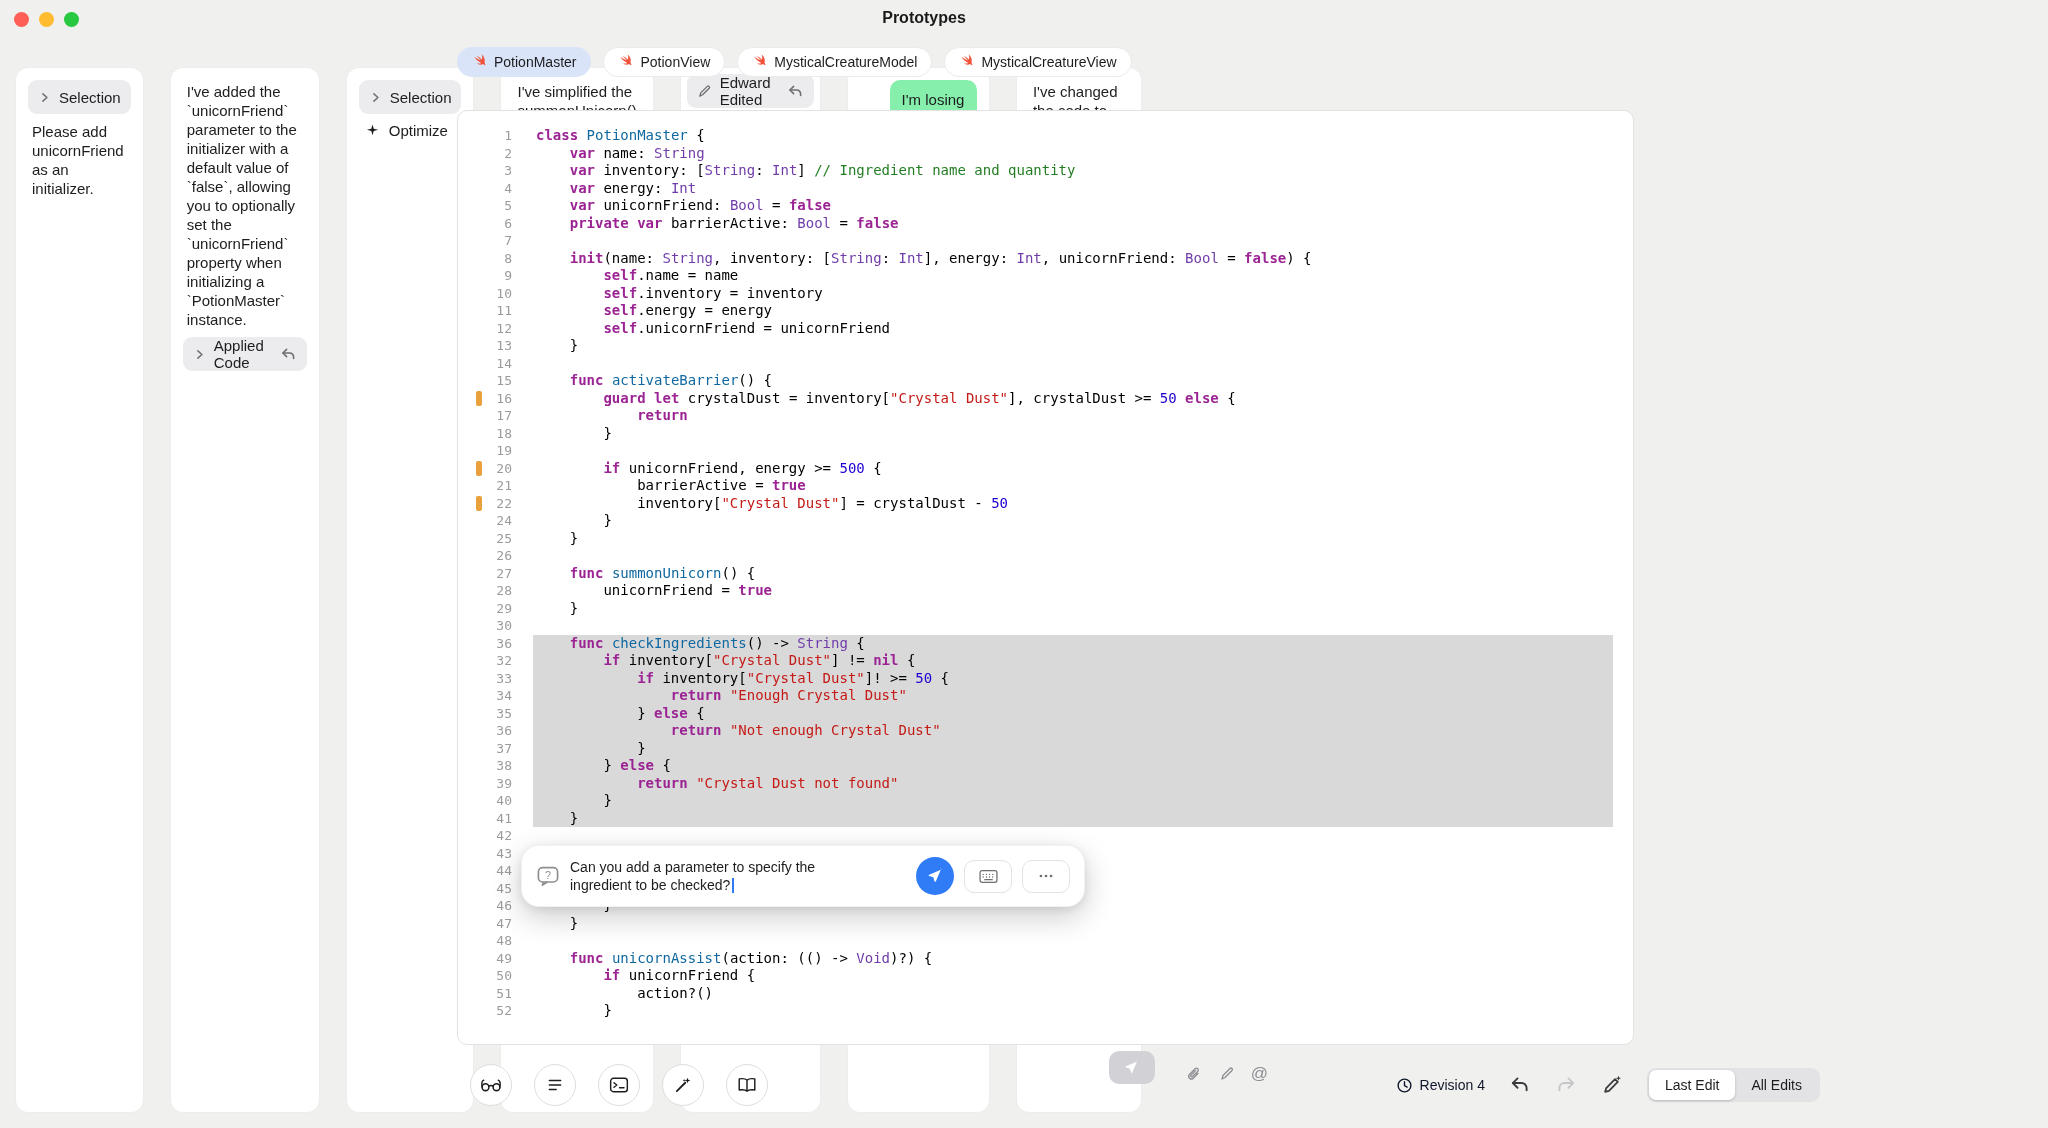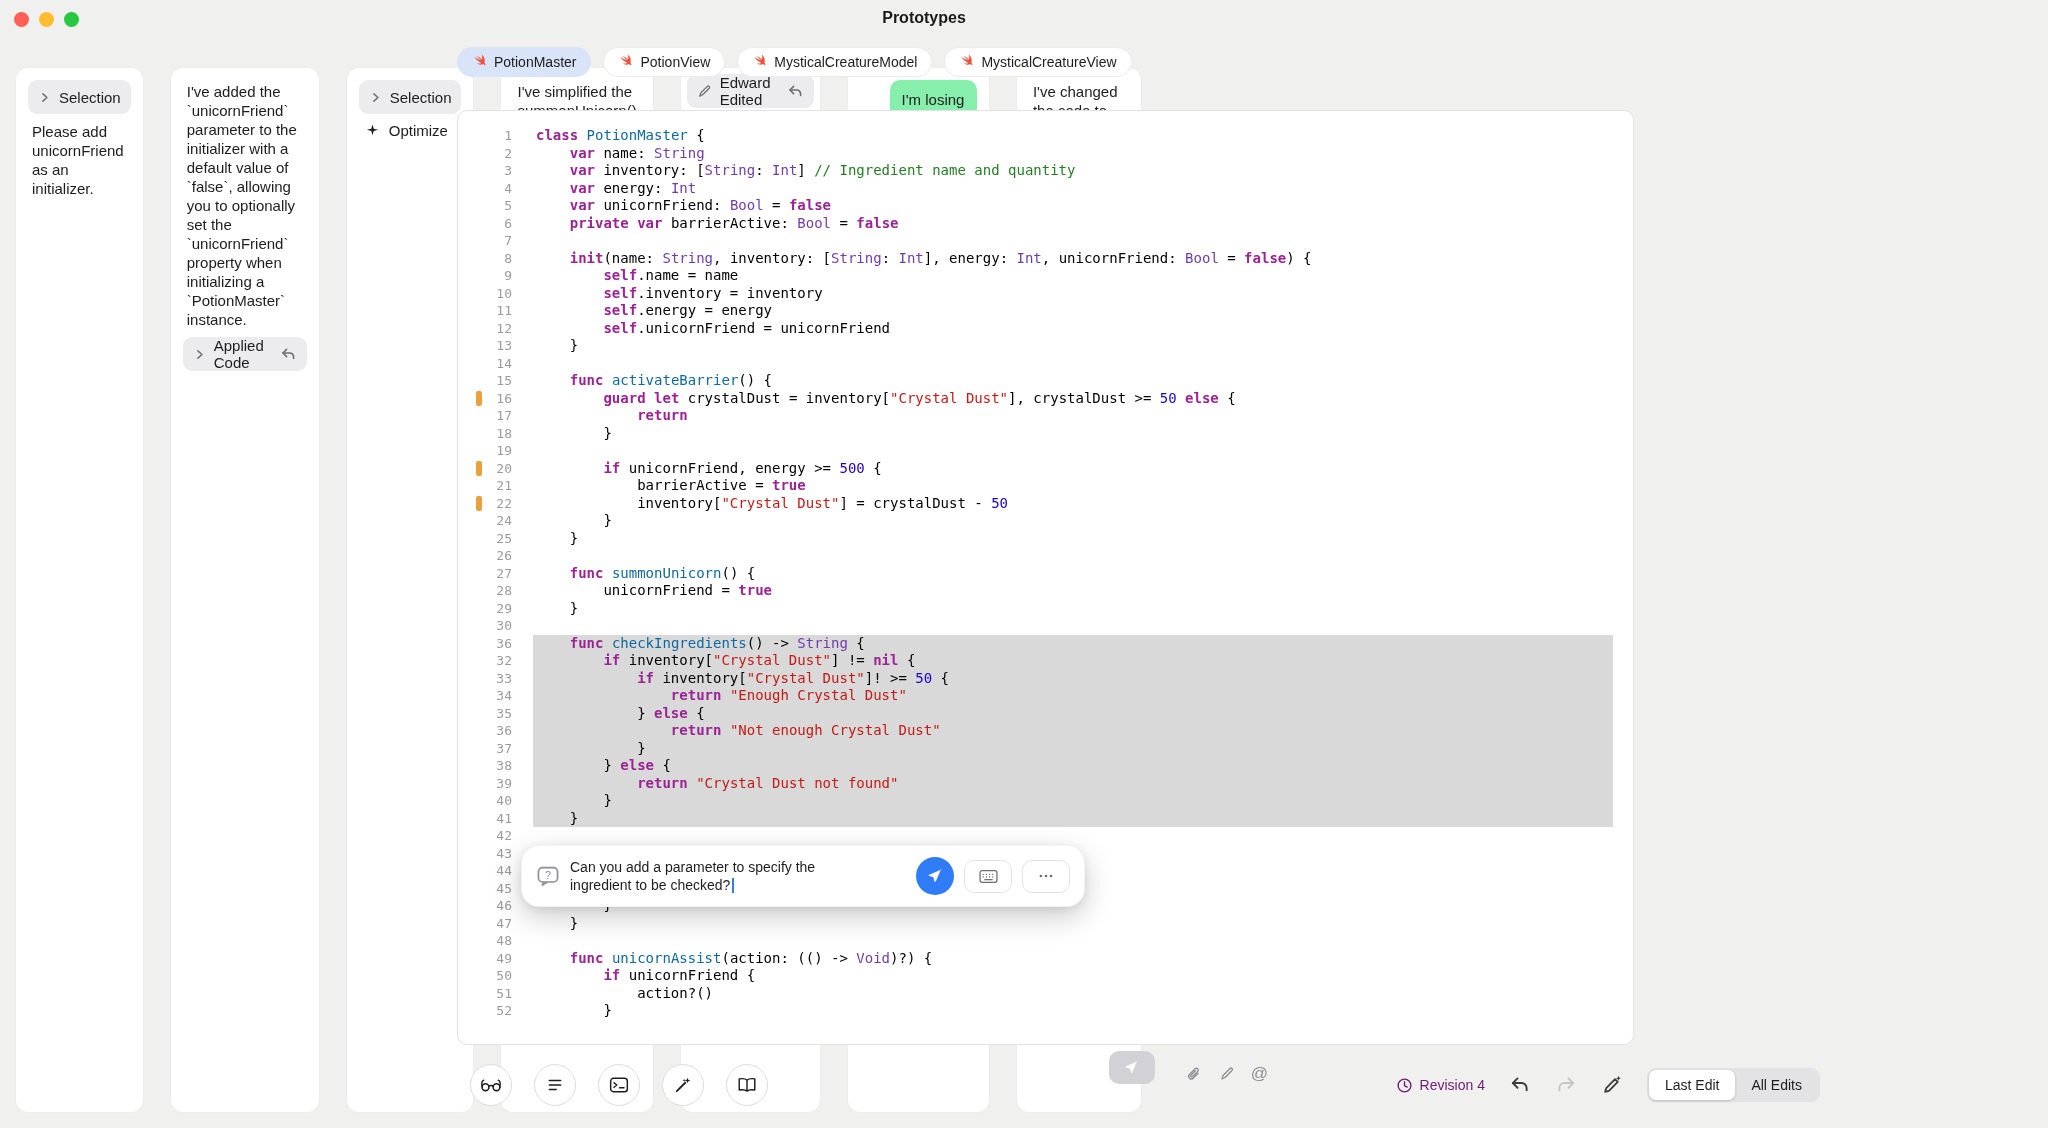--- a/index.html
+++ b/index.html
@@ -60,21 +60,21 @@
   .inline-prompt { position:absolute; left:63px; top:734px; width:564px; height:62px; background:#fff; border:1px solid rgba(0,0,0,.05); border-radius:18px; box-shadow:0 10px 30px rgba(0,0,0,.20), 0 2px 8px rgba(0,0,0,.08); display:flex; align-items:center; padding:0 14px; gap:10px; z-index:10; }
   .prompt-text { width:268px; font-size:14px; line-height:18px; }
   .caret { display:inline-block; width:2px; height:15px; background:var(--accent-blue,#2F7CF6); vertical-align:text-bottom; margin-left:2px; }
   .send-circle { flex:none; margin-left:auto; width:38px; height:38px; border-radius:50%; background:var(--accent-blue,#2F7CF6); display:flex; align-items:center; justify-content:center; cursor:pointer; }
   .aux-btn { flex:none; width:48px; height:33px; border-radius:10px; border:1px solid #E3E3E5; background:#fff; display:flex; align-items:center; justify-content:center; color:#6e6e73; cursor:pointer; }
 
   
   .toolbar-left { position:absolute; left:470px; top:1064px; display:flex; gap:22px; }
   .circle-btn { width:42px; height:42px; border-radius:50%; background:#fff; border:1px solid #DEDEDE; display:flex; align-items:center; justify-content:center; color:#1d1d1f; cursor:pointer; }
   .toolbar-right { position:absolute; right:28px; top:1064px; height:42px; display:flex; align-items:center; gap:24px; }
-  .revision { display:flex; align-items:center; gap:7px; color:#701a75; font-size:14px; }
+  .revision { display:flex; align-items:center; gap:7px; color:#0f172a; font-size:14px; }
   .plain-icon { display:inline-flex; align-items:center; justify-content:center; cursor:pointer; }
   .ic-dark { color:#3c3c3e; } .ic-disabled { color:#C6C6C8; }
   .segmented { display:flex; padding:2px; background:#E3E3E6; border-radius:9px; }
   .seg { padding:0 16px; height:30px; line-height:30px; font-size:14px; border-radius:7px; color:#1d1d1f; cursor:pointer; }
   .seg.active { background:#fff; box-shadow:0 1px 3px rgba(0,0,0,.18); }
 </style>
 </head>
 <body>
 
 <div class="app">

